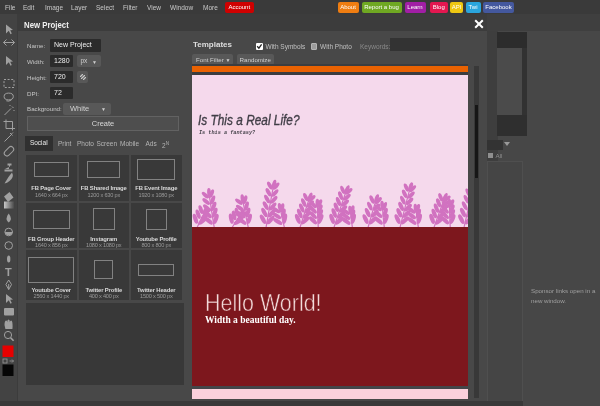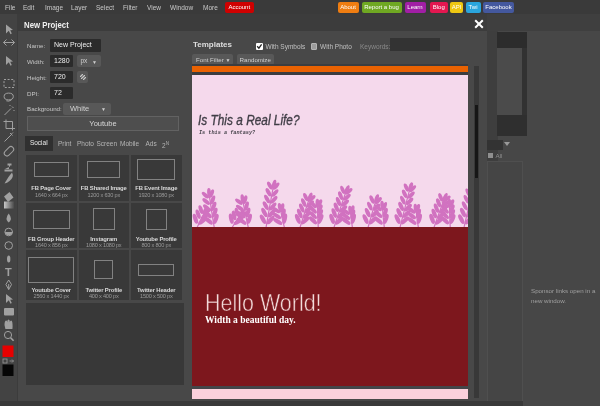--- a/index.html
+++ b/index.html
@@ -165,21 +165,21 @@
 <div class="gbtn" style="left:76.5px; top:55px; width:24.5px; height:12px; padding-left:4px;">px<span style="position:absolute; right:4px; top:0.5px; font-size:5px;">▼</span></div>
 <span class="flabel" style="left:27px; top:73.5px;">Height:</span>
 <div class="finput" style="left:50px; top:71px; width:23px; height:12px;">720</div>
 <div class="gbtn" style="left:76.5px; top:71px; width:11.5px; height:12px;"><svg width="8" height="8" style="margin:2px 0 0 2px;">
       <path d="M2.5 5.5 L5.5 2.5 M1.5 3.5 l2 -2 M4.5 6.5 l2 -2" stroke="#c9c9c9" stroke-width="1.1" fill="none" stroke-linecap="round"></path>
     </svg></div>
 <span class="flabel" style="left:27px; top:89.5px;">DPI:</span>
 <div class="finput" style="left:50px; top:87px; width:23px; height:12px;">72</div>
 <span class="flabel" style="left:27px; top:105px;">Background:</span>
 <div class="gbtn" style="left:63px; top:102.5px; width:48px; height:12.5px; line-height:12.5px; padding-left:7px; font-size:7.5px;">White<span style="font-size:5px; position:absolute; right:5px; top:0.5px;">▼</span></div>
-<div class="abs" id="create">Youtube</div>
+<div class="abs" id="create">Create</div>
 
 <div class="tab" id="tabsocial">Social</div>
 <span class="tab" style="left:58px;">Print</span>
 <span class="tab" style="left:77px;">Photo</span>
 <span class="tab" style="left:96.5px;">Screen</span>
 <span class="tab" style="left:120px;">Mobile</span>
 <span class="tab" style="left:145.5px;">Ads</span>
 <span class="tab" style="left:162px;">2<span style="font-size:4.5px; vertical-align:2.5px;">N</span></span>
 
 <div id="grid">

